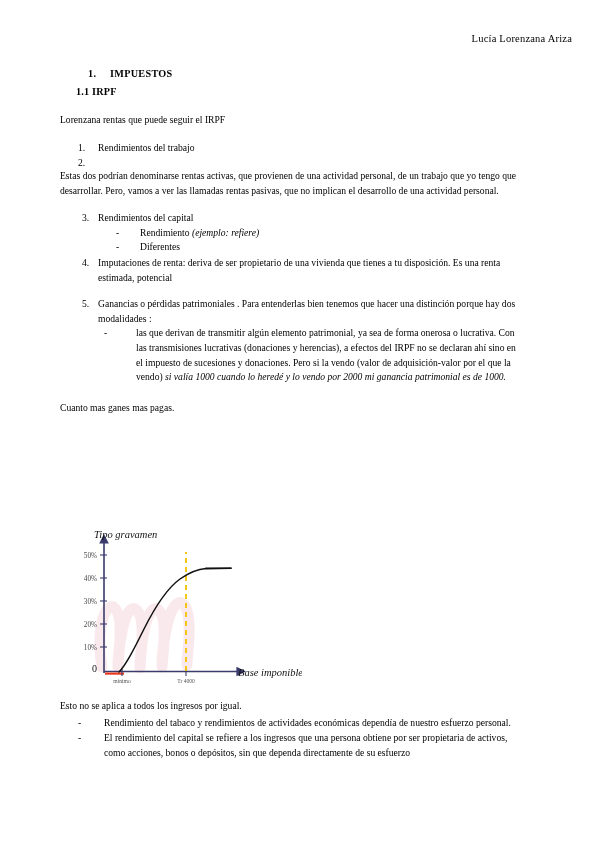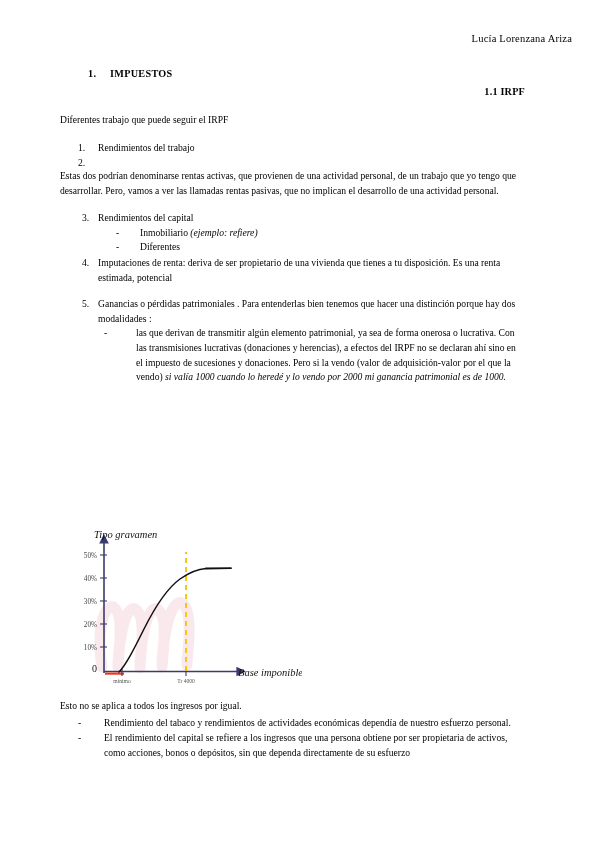--- a/index.html
+++ b/index.html
@@ -2,21 +2,21 @@
 <html><head>
 <meta charset="utf-8">
 <style>
   html,body{margin:0;padding:0;background:#fff;}
   body{width:600px;height:848px;font-family:"Liberation Serif","DejaVu Serif",serif;color:#000;position:relative;overflow:hidden;}
   .page{position:relative;width:600px;height:848px;padding:8px;box-sizing:border-box;}
   .header-name{position:absolute;top:33px;right:28px;font-size:10.5px;letter-spacing:.2px;white-space:nowrap;}
   .content{position:absolute;left:60px;top:66px;width:465px;font-size:9.6px;line-height:1.52;}
   .h1{font-weight:bold;font-size:10.2px;margin:0 0 2px 0;padding-left:28px;letter-spacing:.3px;}
   .h1 .num{display:inline-block;width:22px;}
-  .h2{font-weight:bold;font-size:10.2px;margin:0 0 0 16px;letter-spacing:.2px;text-align:right;}
+  .h2{font-weight:bold;font-size:10.2px;margin:0 0 0 16px;letter-spacing:.2px;}
   .para{margin:14px 0 0 0;text-align:left;}
   ol.lvl1{list-style:none;margin:13px 0 0 0;padding:0;}
   ol.lvl1>li{position:relative;padding-left:38px;margin:0 0 1px 0;}
   ol.lvl1>li>.mk{position:absolute;left:18px;top:0;}
   .blk{margin:13px 0 0 0;padding-left:22px;}
   .blk .row{position:relative;padding-left:16px;margin-bottom:0;}
   .blk .row>.mk{position:absolute;left:0;top:0;}
   ul.dash{list-style:none;margin:0;padding:0 0 0 34px;}
   ul.dash>li{position:relative;padding-left:24px;margin:0;}
   ul.dash>li>.mk{position:absolute;left:0;top:0;}
@@ -37,21 +37,21 @@
   <div class="header-name">Lucía Lorenzana Ariza</div>
 
   <div class="content">
 
     <div class="h1">
       <span class="num">1.</span><span>IMPUESTOS</span>
     </div>
 
     <div class="h2">1.1 IRPF</div>
 
-    <p class="para">Diferentes trabajo que puede seguir el IRPF</p>
+    <p class="para">Lorenzana rentas que puede seguir el IRPF</p>
 
     <ol class="lvl1">
       <li>
         <span class="mk">1.</span>
         <span>Rendimientos del trabajo</span>
       </li>
       <li>
         <span class="mk">2.</span>
       </li>
     </ol>
@@ -59,21 +59,21 @@
     <p class="para">Estas dos podrían denominarse rentas activas, que provienen de una actividad personal, de un trabajo que yo tengo que desarrollar. Pero, vamos a ver las llamadas rentas pasivas, que no implican el desarrollo de una actividad personal.</p>
 
     <div class="blk">
       <div class="row">
         <span class="mk">3.</span>
         <span>Rendimientos del capital</span>
       </div>
       <ul class="dash">
         <li>
           <span class="mk">-</span>
-          <span>Inmobiliario </span><span class="it">(ejemplo: refiere)</span>
+          <span>Rendimiento </span><span class="it">(ejemplo: refiere)</span>
         </li>
         <li>
           <span class="mk">-</span>
           <span>Diferentes</span>
         </li>
       </ul>
     </div>
 
     <div class="blk" style="margin-top:1px;">
       <div class="row">
@@ -89,20 +89,21 @@
       </div>
       <ul class="dash wide">
         <li>
           <span class="mk">-</span>
           <span>las que derivan de transmitir algún elemento patrimonial, ya sea de forma onerosa o lucrativa. Con las transmisiones lucrativas (donaciones y herencias), a efectos del IRPF no se declaran ahí sino en el impuesto de sucesiones y donaciones. Pero si la vendo (valor de adquisición-valor por el que la vendo) </span><span class="it">si valía 1000 cuando lo heredé y lo vendo por 2000 mi ganancia patrimonial es de 1000.</span>
         </li>
       </ul>
     </div>
 
 
+    <p class="para" style="margin-top:16px;">Cuanto mas ganes mas pagas.</p>
 
   </div>
 
   <div class="chart-wrap">
     <svg width="240" height="162" viewBox="0 0 240 162" xmlns="http://www.w3.org/2000/svg">
       <defs>
         <marker id="arw" markerWidth="7" markerHeight="7" refX="1" refY="3" orient="auto">
           <path d="M0,0 L6,3 L0,6 z" fill="#3b3b6d"></path>
         </marker>
       </defs>

